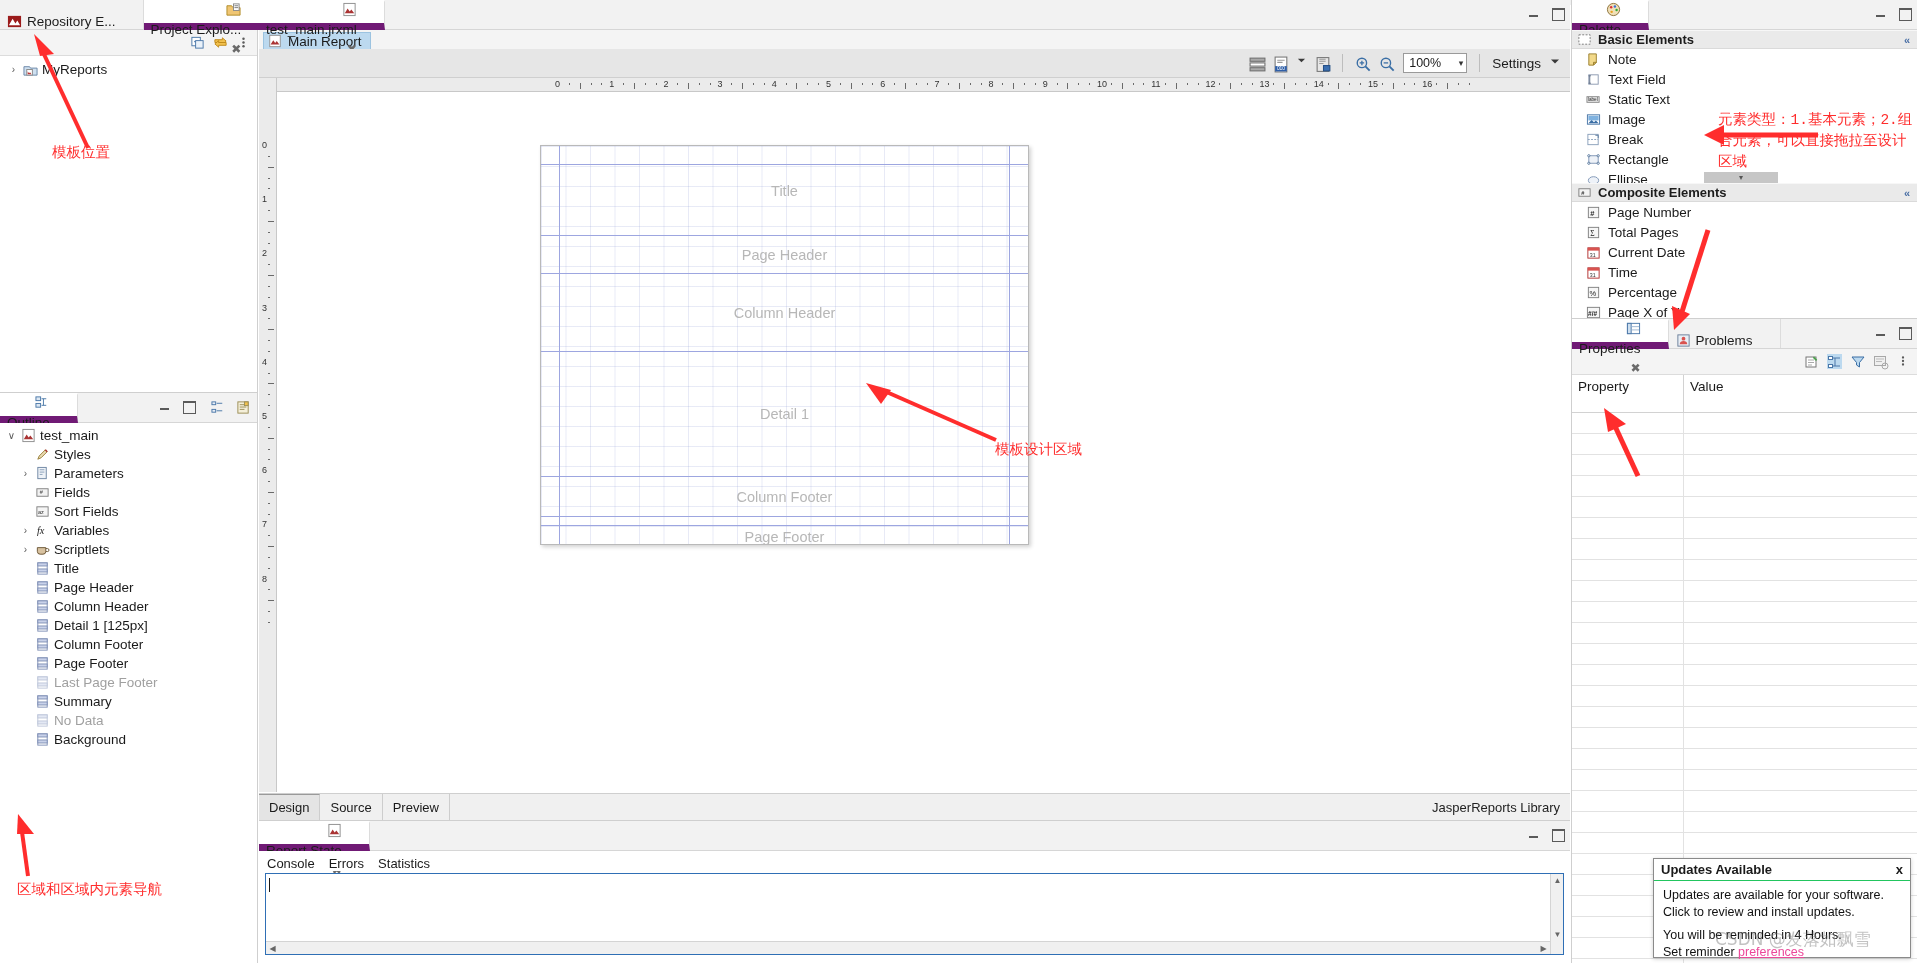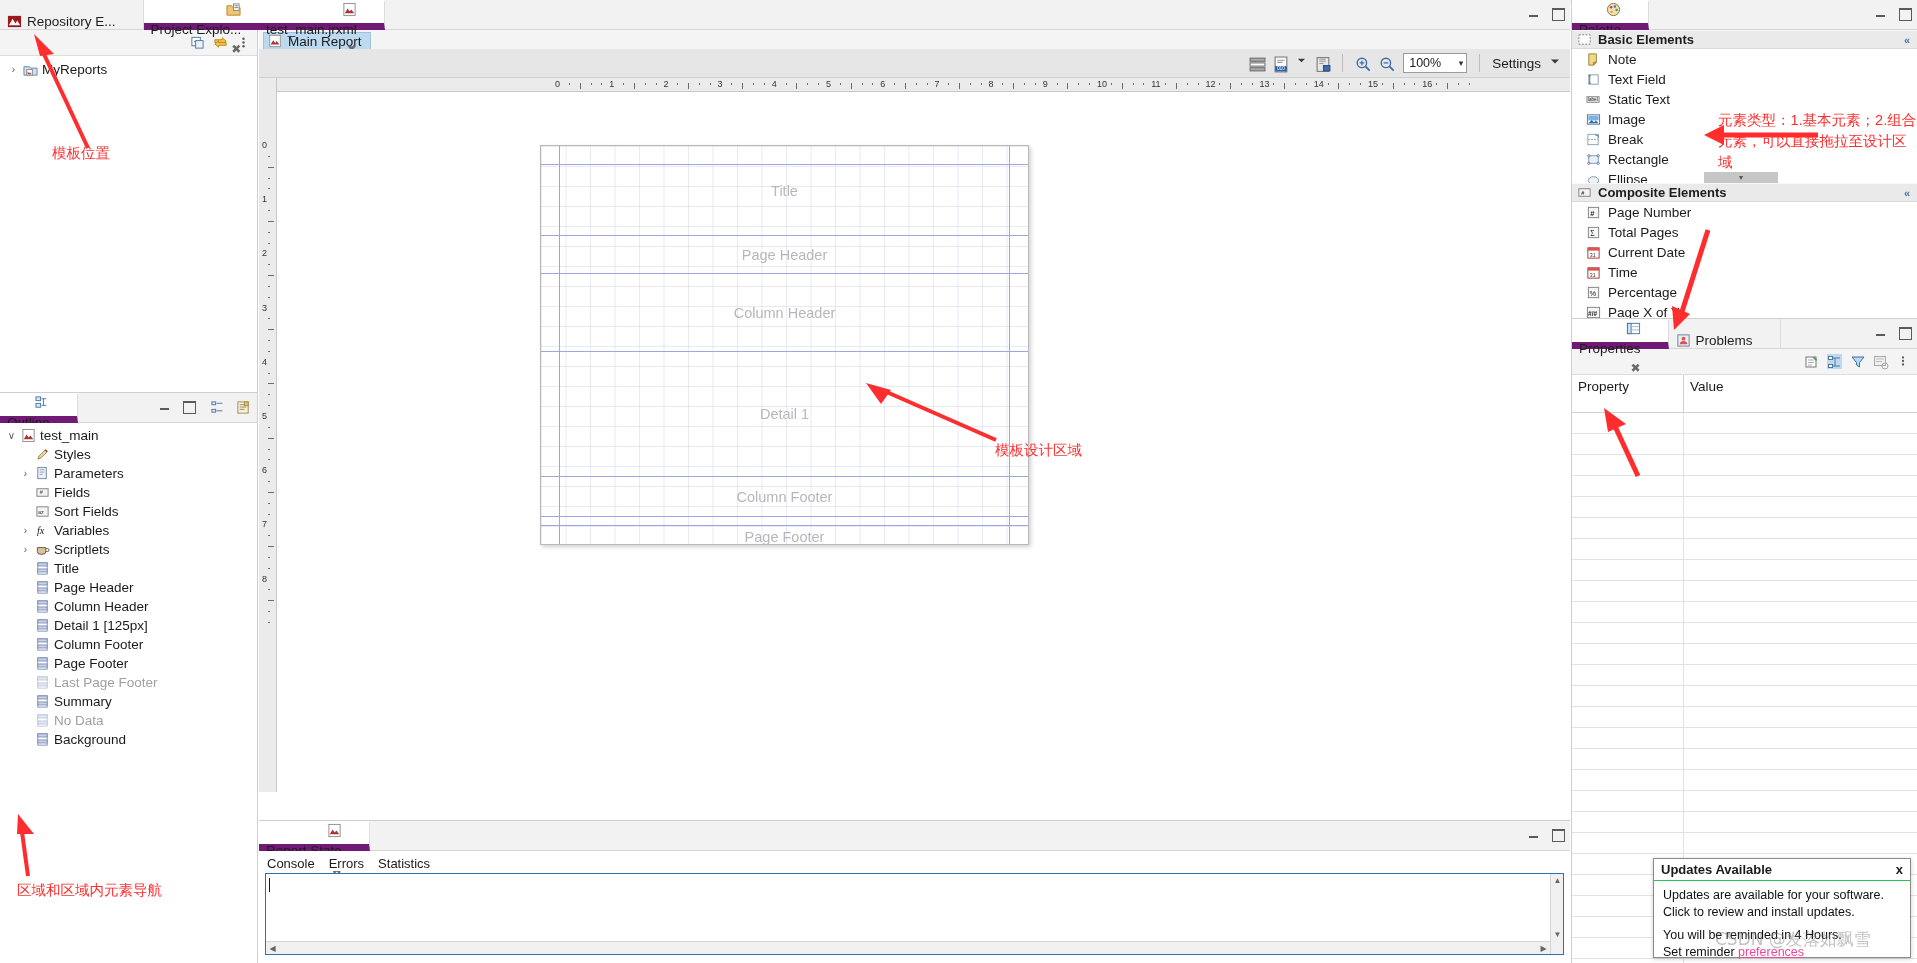--- a/index.html
+++ b/index.html
@@ -213,21 +213,21 @@
   .pg-row > div:first-child { width: 112px; border-right: 1px solid #e2e2e2; }
   .pg-row > div:last-child { flex: 1; }
 
   
   .ic { width: 15px; height: 15px; flex: none; position: relative; display: inline-block; }
   .ic svg { display: block; }
 
   
   .anno {
     position: absolute; color: #ff2d2d; font-size: 14.5px; line-height: 1.45;
-    font-family: Liberation Sans, sans-serif; font-weight: 500;
+    font-family: Liberation Mono, monospace; font-weight: 500;
   }
   .arrow { position: absolute; pointer-events: none; }
 
   
   #notif {
     position: absolute; left: 1653px; top: 858px; width: 258px; height: 100px;
     background: #ffffff; border: 1px solid #8a8a8a; box-shadow: 0 1px 4px rgba(0,0,0,.2);
   }
   #notif-title {
     height: 22px; display: flex; align-items: center; justify-content: space-between;
@@ -774,20 +774,26 @@
             <div class="band" style="top: 331px; height: 40px;">
               <span>Column Footer</span>
             </div>
             <div class="band" style="top: 371px; height: 40px;">
               <span>Page Footer</span>
             </div>
           </div>
       </div>
     </div>
 
+    <div id="bottom-tabs">
+      <div class="btab active">Design</div>
+      <div class="btab">Source</div>
+      <div class="btab">Preview</div>
+      <div id="jr-lib">JasperReports Library</div>
+    </div>
   </div>
 
   <div class="panel" id="reportstate-panel">
     <div class="tabstrip">
       <div class="vtab active">
         <span class="ic">
           <svg width="15" height="15" viewBox="0 0 16 16">
               <rect x="2" y="1.5" width="12" height="13" fill="#fff" stroke="#8d8d8d"></rect>
               <path d="M3 12l3-5 2.2 3.2L10 8l3 4z" fill="#a33"></path>
             </svg>

